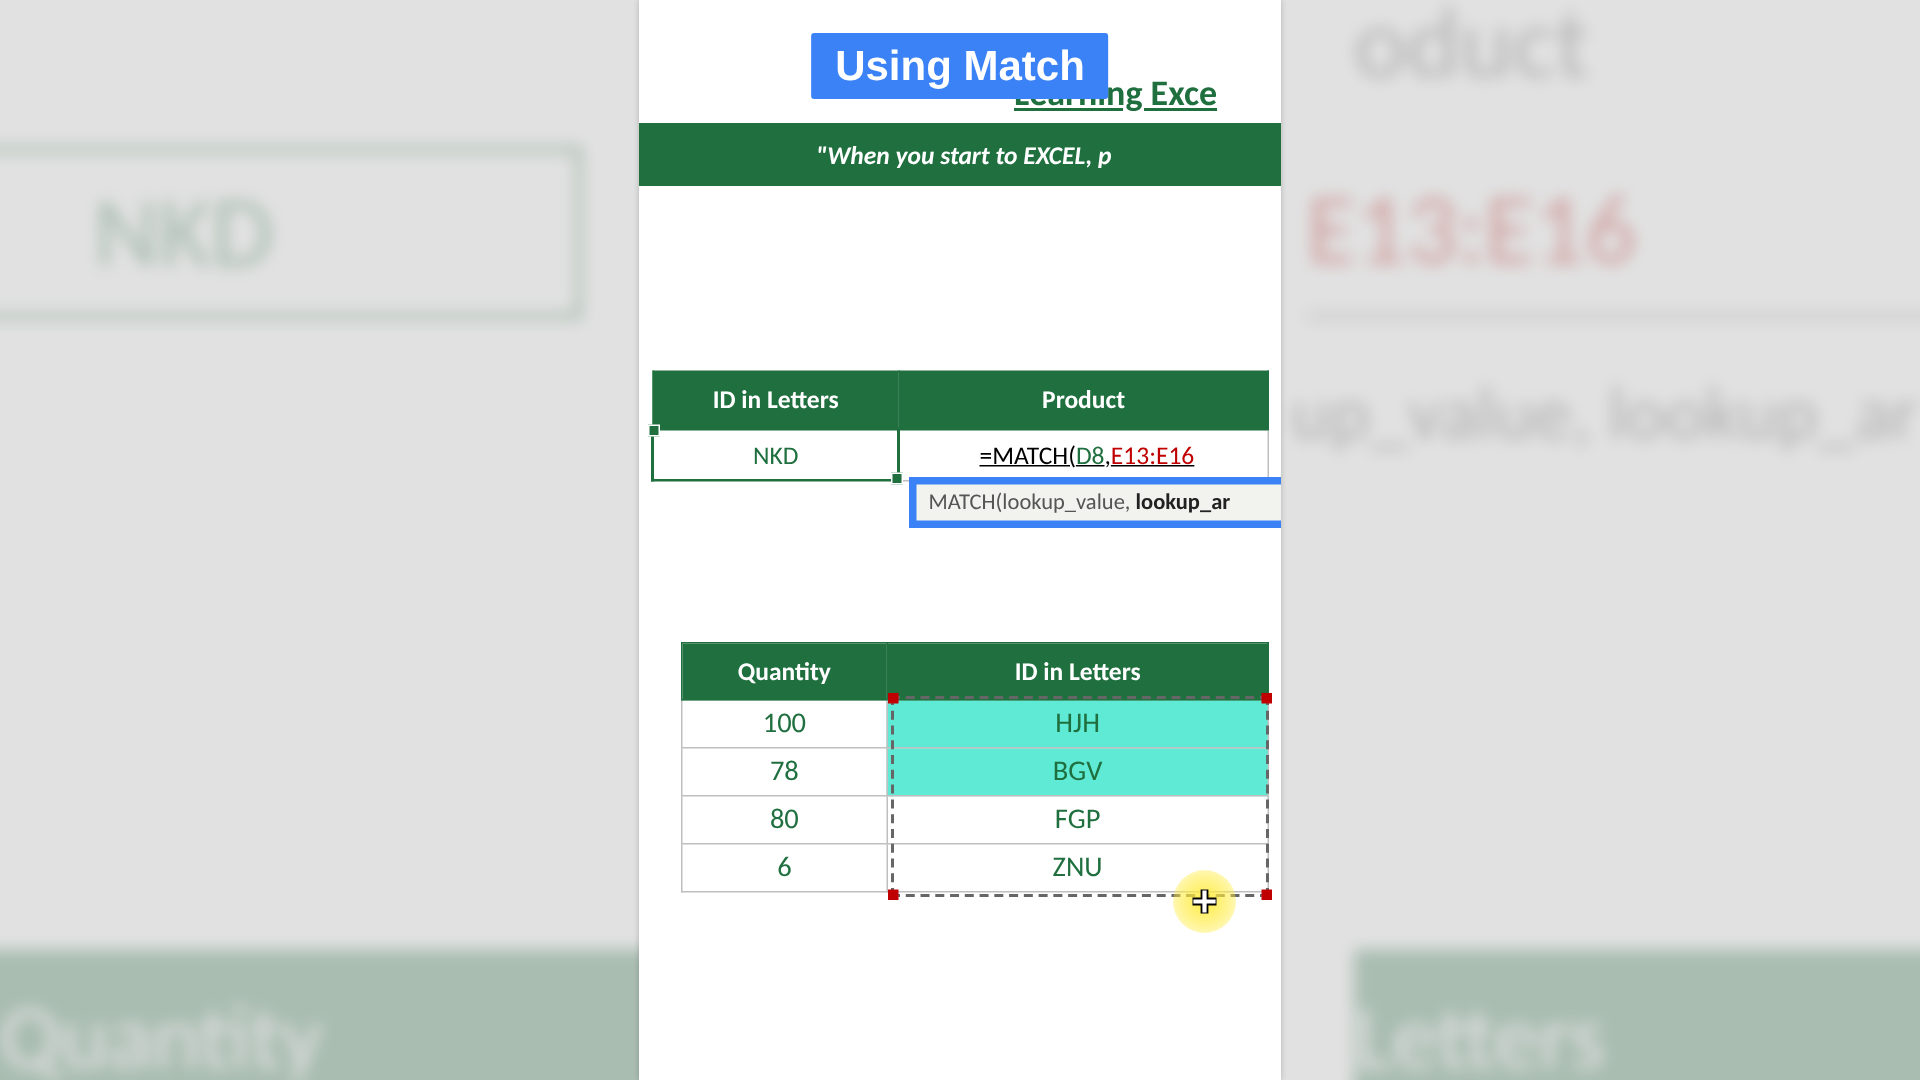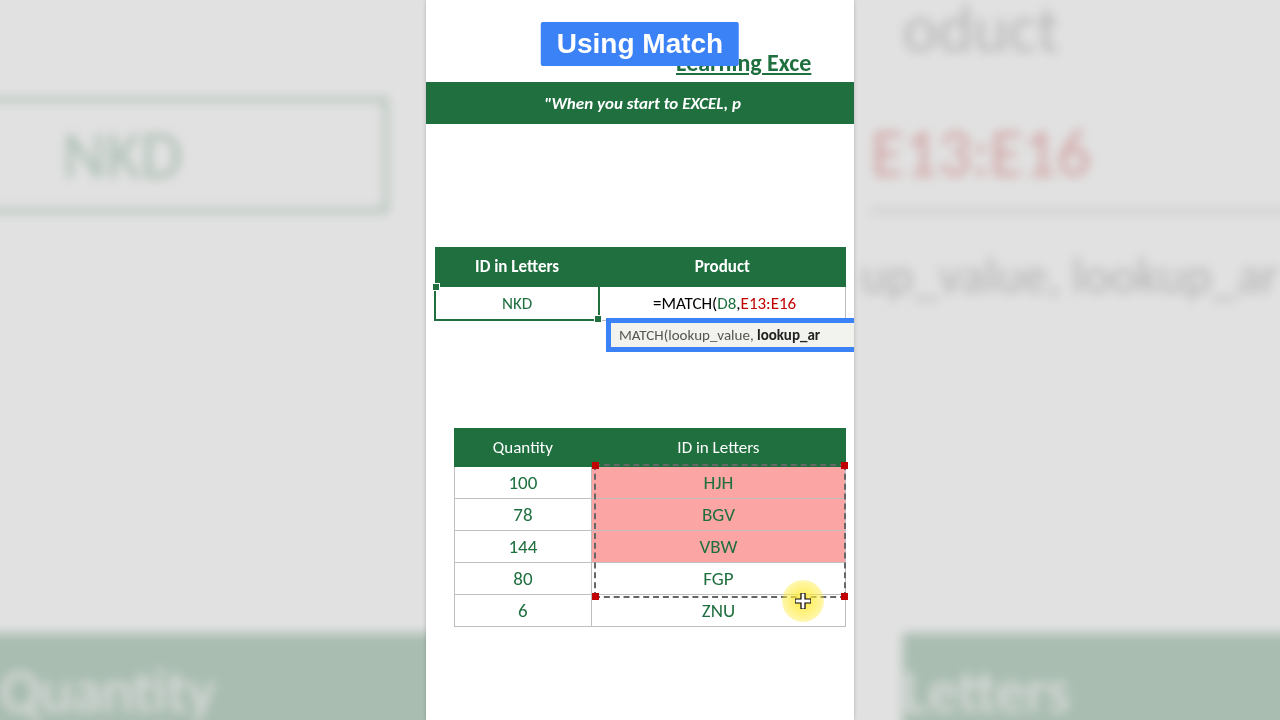--- a/index.html
+++ b/index.html
@@ -192,20 +192,21 @@
   }
   .cell-selected::before { top:-4px; left:-4px; }
   .cell-selected::after { bottom:-4px; right:-4px; }
 
   .formula-cell {
     text-align: center;
     padding-left: 4px !important;
     font-size: 17px;
     white-space: nowrap;
     position: relative;
+    text-decoration: underline;
   }
   .formula-cell .fn { color: #000; }
   .formula-cell .ref1 { color: #1f6f3f; }
   .formula-cell .ref2 { color: #c00000; }
 
   .tooltip {
     position: absolute;
     top: 318px;
     left: 180px;
     width: 260px;
@@ -222,36 +223,36 @@
   .data-table {
     position: absolute;
     top: 428px;
     left: 28px;
     width: 392px;
     border-collapse: collapse;
   }
   .data-table th {
     background: #1f6f3f;
     color: #fff;
-    font-weight: normal;
+    font-weight: bold;
     font-size: 17px;
     padding: 8px 4px;
     text-align: center;
     border: 1px solid #1f6f3f;
   }
   .data-table td {
     border: 1px solid #bfbfbf;
     height: 32px;
     text-align: center;
     font-size: 19px;
     color: #1f6f3f;
     background: #fff;
   }
   .data-table td.sel-range {
-    background: #fca5a5;
+    background: #5eead4;
   }
   .marq-wrap {
     position: absolute;
     top: 464px;
     left: 168px;
     width: 252px;
     height: 134px;
     border: 2px dashed #666;
     pointer-events: none;
     z-index: 7;
@@ -331,24 +332,20 @@
     </tr>
     <tr>
           <td>100</td>
           <td class="sel-range">HJH</td>
         </tr>
     <tr>
           <td>78</td>
           <td class="sel-range">BGV</td>
         </tr>
     <tr>
-          <td>144</td>
-          <td class="sel-range">VBW</td>
-        </tr>
-    <tr>
           <td>80</td>
           <td>FGP</td>
         </tr>
     <tr>
           <td>6</td>
           <td>ZNU</td>
         </tr>
   </tbody>
     </table>
 

